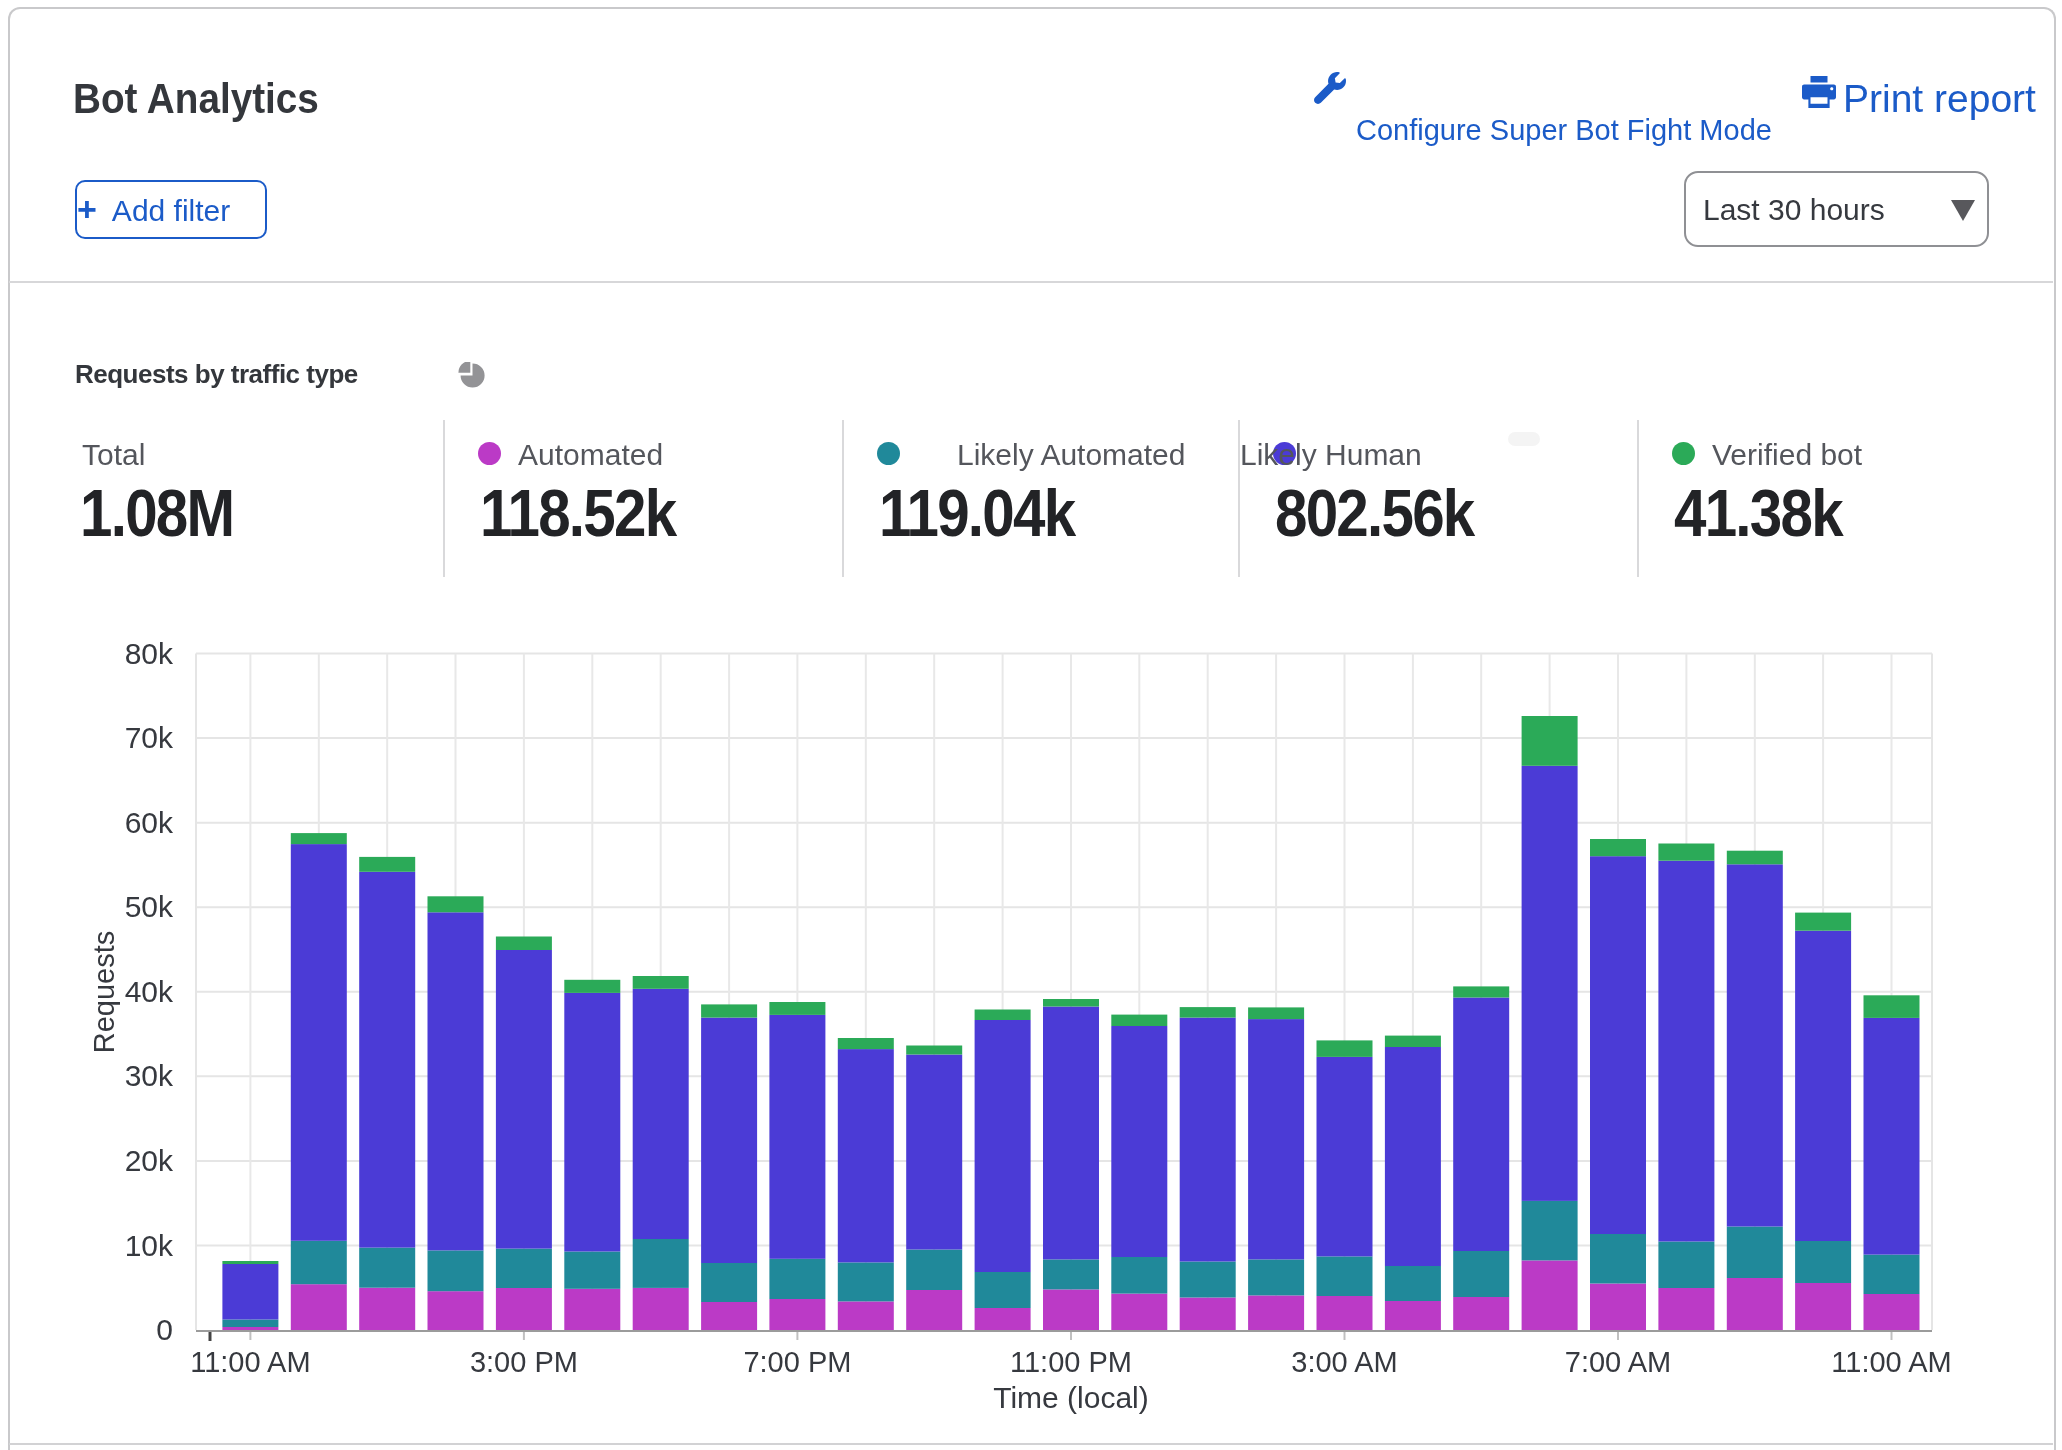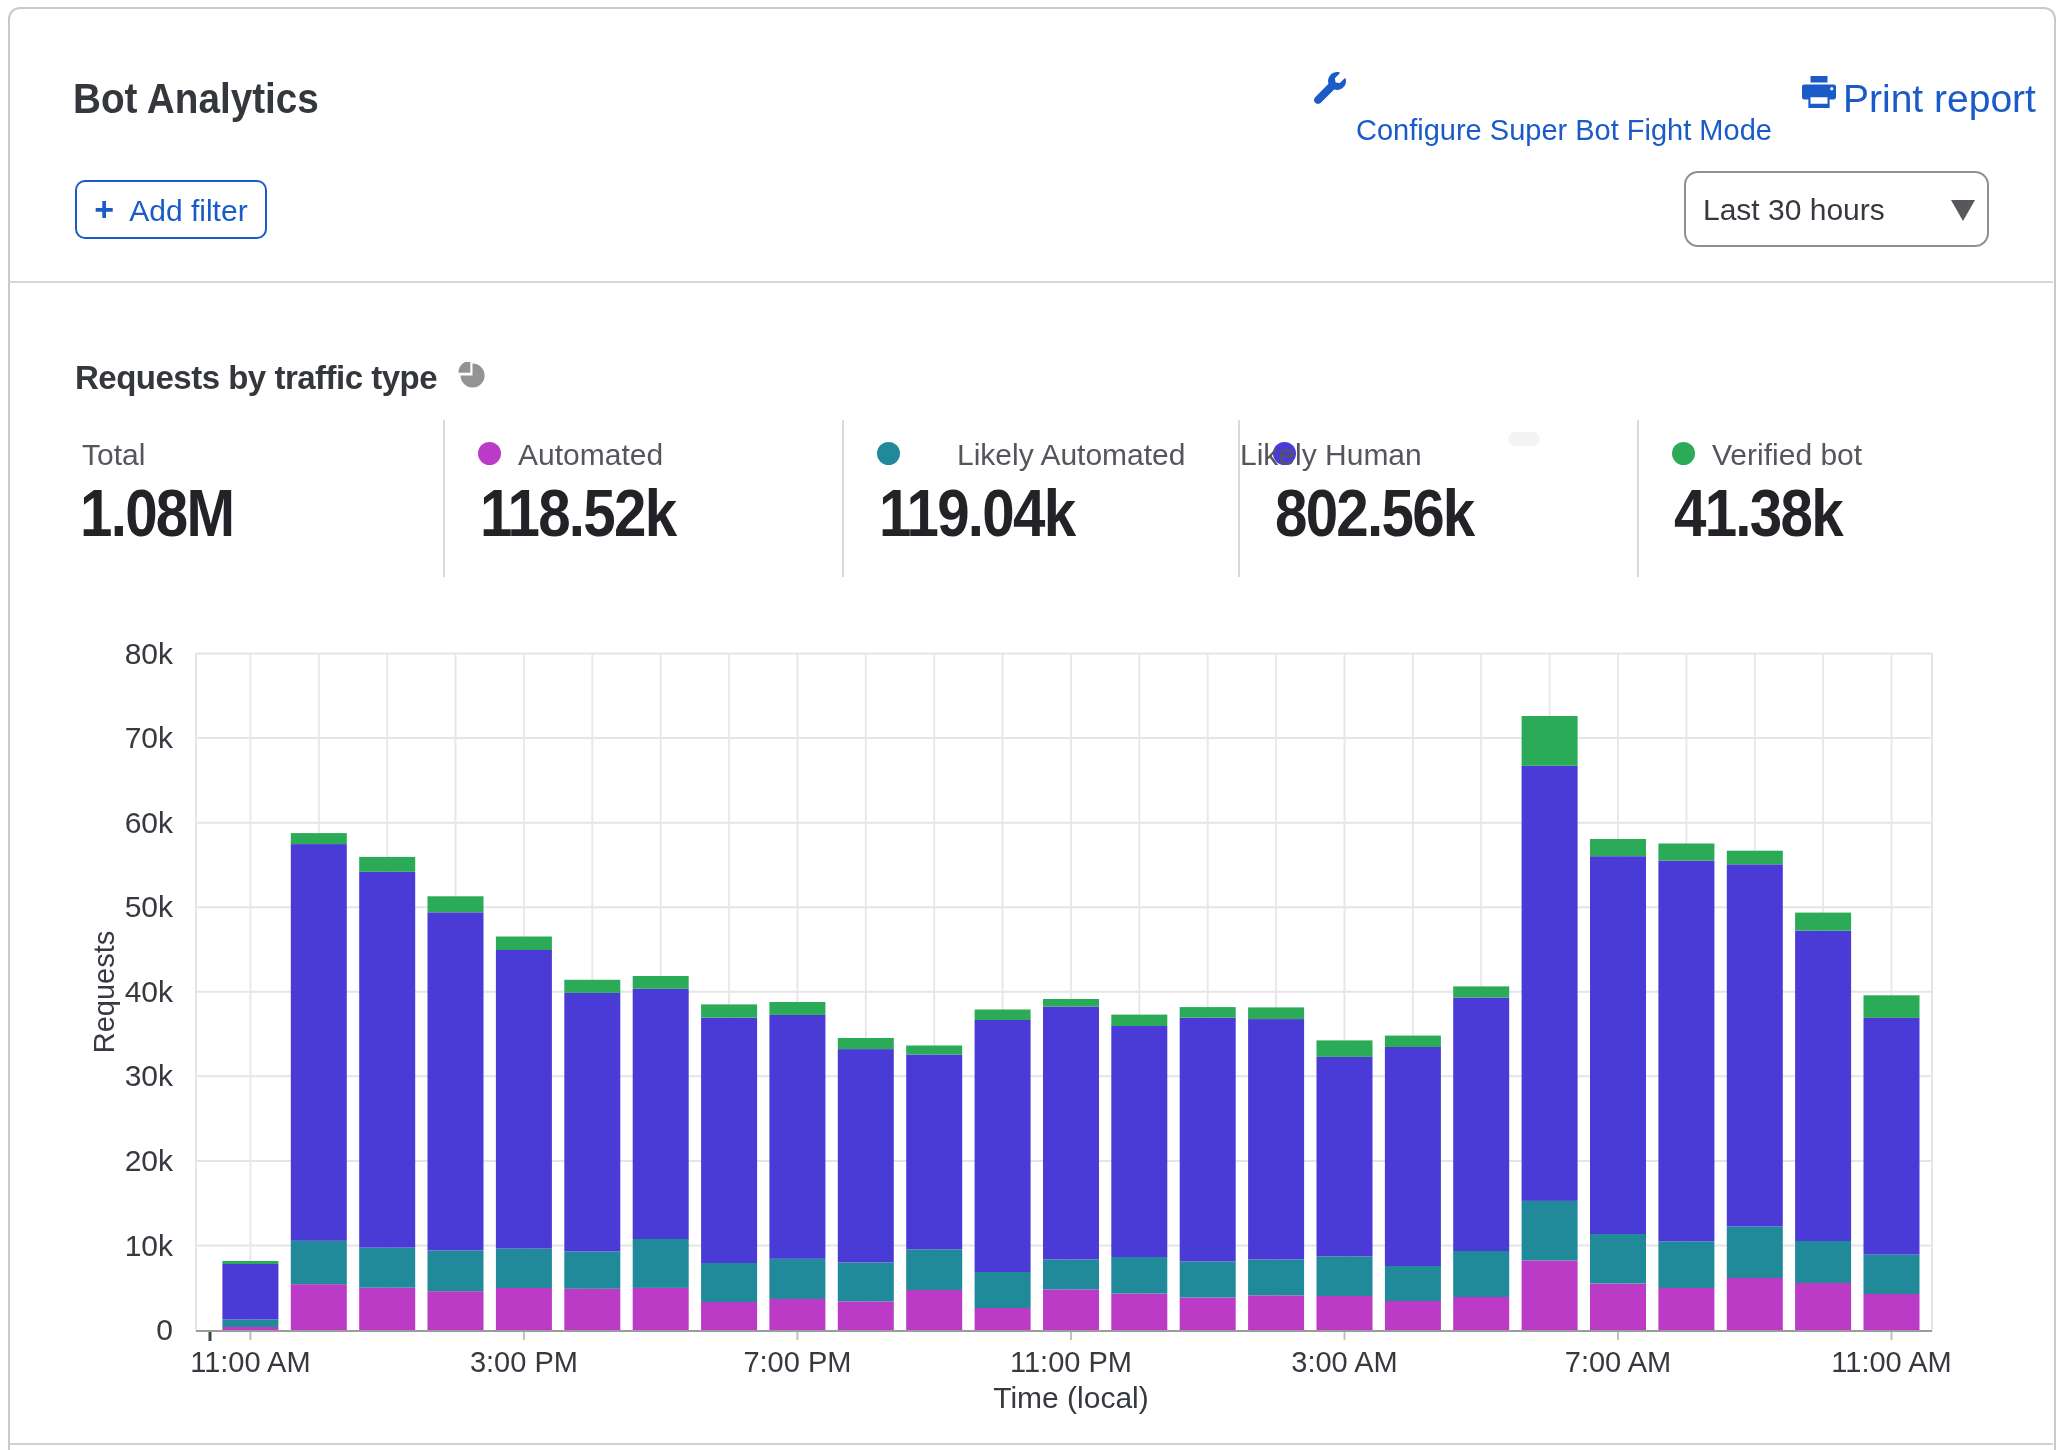--- a/index.html
+++ b/index.html
@@ -8,26 +8,26 @@
   .abs { position:absolute; }
   #card { left:8px; top:7px; width:2044px; height:1460px;
           border:2px solid #c9c9cb; border-radius:12px 12px 0 0; border-bottom:none; }
   #hdiv1 { left:9px; top:281px; width:2044px; height:2px; background:#d7d7d9; }
   #hdiv2 { left:9px; top:1443px; width:2044px; height:2px; background:#d2d2d4; }
   #title { left:73px; top:74px; font-size:43px; font-weight:700; color:#34373c; transform:scaleX(0.9); transform-origin:left top; }
   .link { color:#1b5bc8; font-size:39px; }
   #cfg { left:1356px; top:77px; font-size:29px;margin-top:37px; }
   #prt { left:1843px; top:77px; }
   #addf { left:75px; top:180px; width:188px; height:55px; border:2px solid #1b5bc8; border-radius:10px;
-          color:#1b5bc8; font-size:30px; line-height:55px; text-align:center; }
+          color:#1b5bc8; font-size:30px; line-height:55px; text-align:left; }
   #dd { left:1684px; top:171px; width:301px; height:72px; border:2px solid #8f9094; border-radius:14px; }
   #ddtext { left:1703px; top:193px; font-size:30px; color:#36393f; }
   #ddcaret { left:1951px; top:200px; width:0; height:0;
              border-left:12px solid transparent; border-right:12px solid transparent; border-top:21px solid #58585c; }
-  #h2 { left:75px; top:359px; font-size:33px; font-weight:700; color:#34373c; letter-spacing:-0.5px; }
+  #h2 { left:75px; top:359px; font-size:26px; font-weight:700; color:#34373c; letter-spacing:-0.5px; }
   .slabel { position:absolute; top:438px; font-size:30px; color:#54565c; }
   .svalue { position:absolute; top:474px; font-size:67px; font-weight:700; color:#222326; letter-spacing:-2px; transform:scaleX(0.87); transform-origin:left top; }
   .sdot { position:absolute; top:442px; width:23px; height:23px; border-radius:50%; }
   .sdiv { position:absolute; top:420px; width:2px; height:157px; background:#d9d9db; }
 </style>
 </head>
 <body>
 <div class="abs" id="card"></div>
 <div class="abs" id="title">Bot Analytics</div>
 

